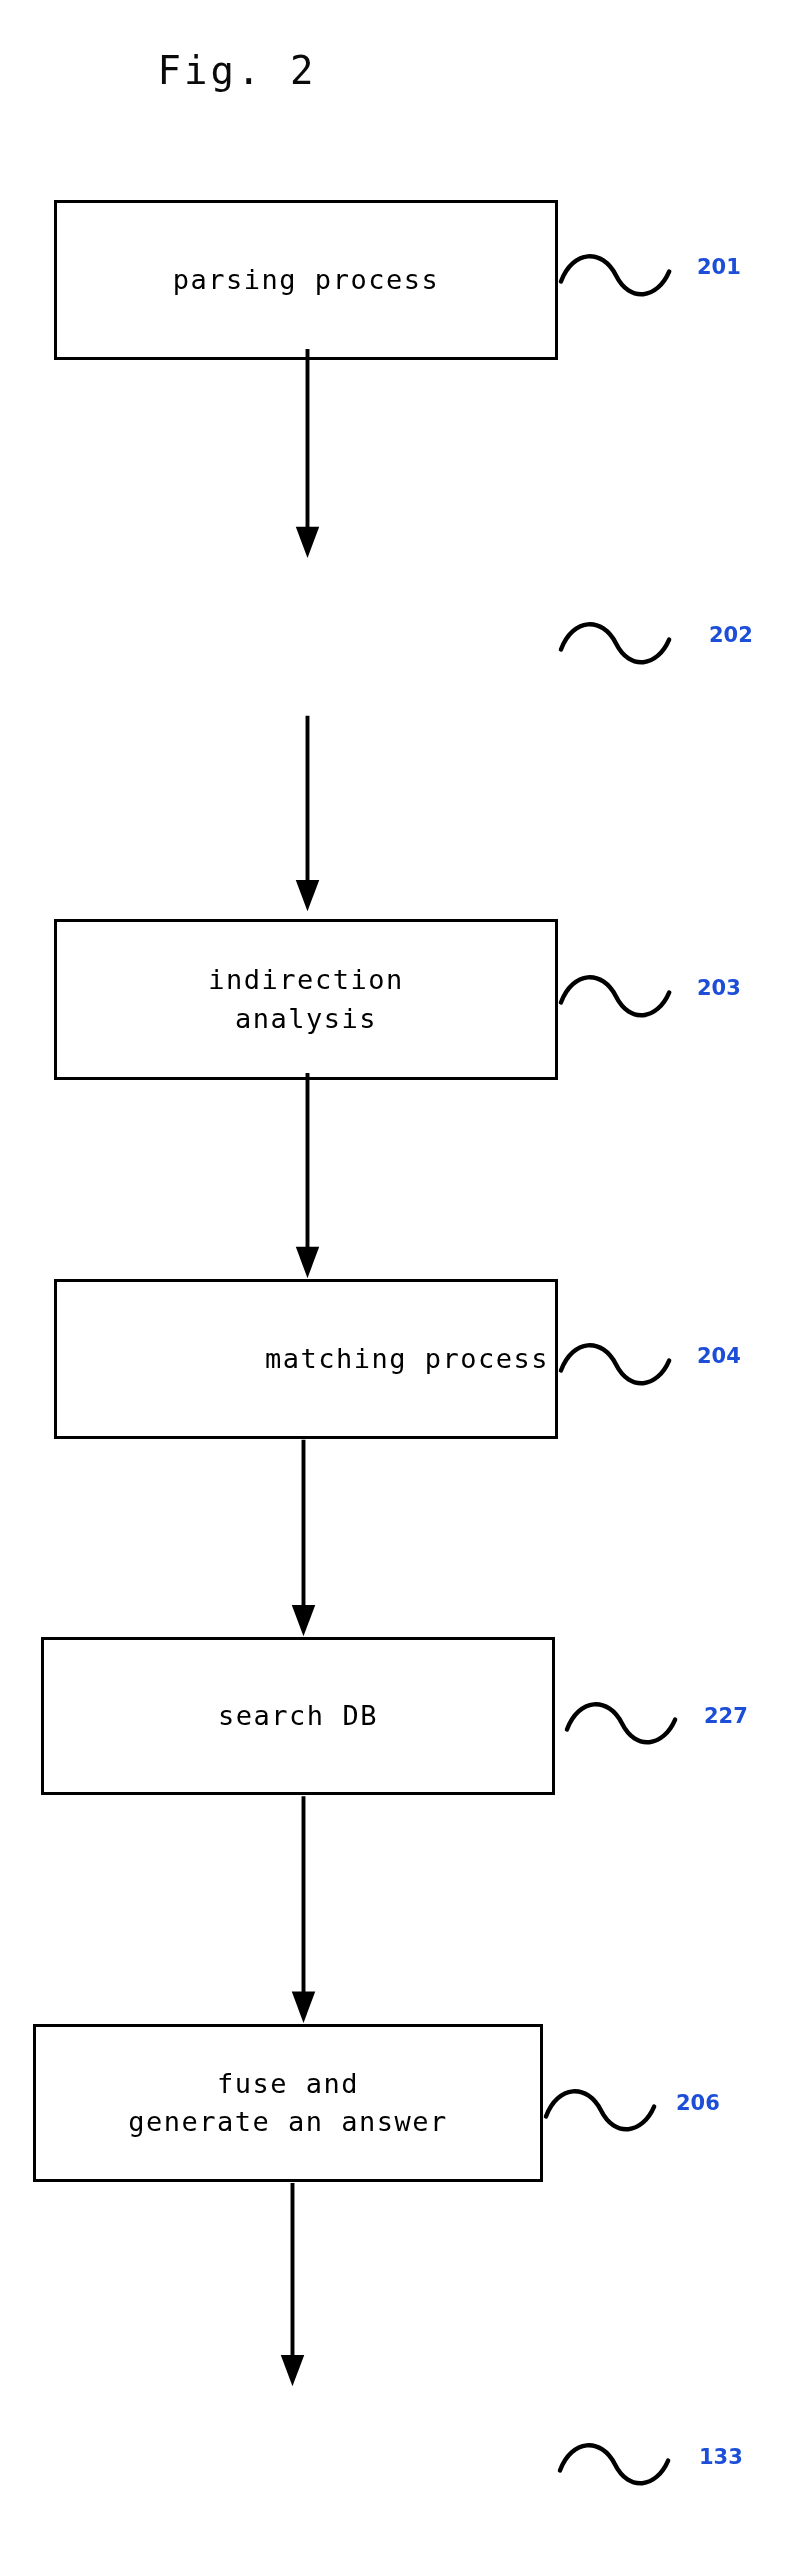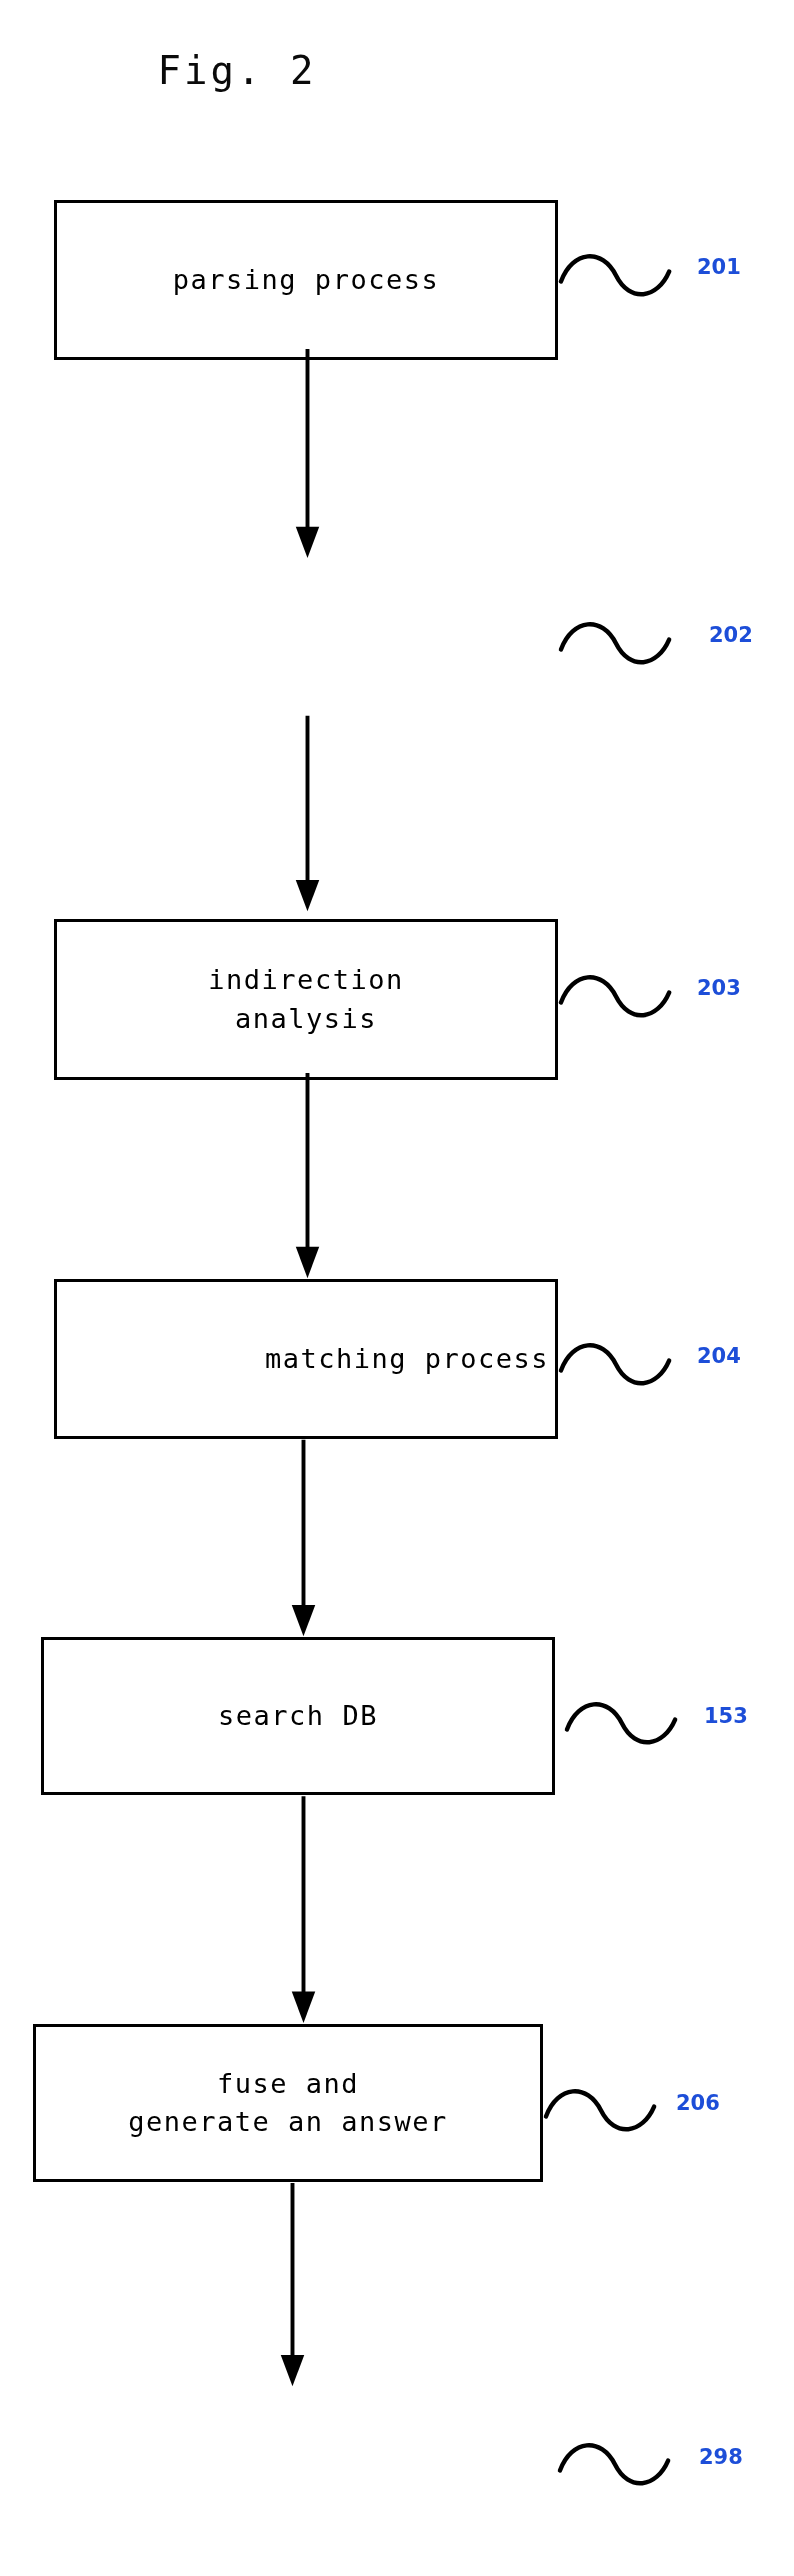--- a/index.html
+++ b/index.html
@@ -136,21 +136,21 @@
     <line x1="22" y1="0" x2="22" y2="183" stroke="#000000" stroke-width="4"></line>
     <polygon points="22,201 10,169 34,169" fill="#000000"></polygon>
   </svg>
 
   <div class="flow-box" style="left:41px; top:1637px; width:514px; height:158px;">
     <div class="box-label">search DB</div>
   </div>
   <svg class="ref-squiggle" style="left:565px; top:1690px; width:118px; height:69px;" viewBox="0 0 120 70">
     <path d="M2,40 C14,8 44,6 58,34 C72,62 100,58 112,30" fill="none" stroke="#000000" stroke-width="4.5" stroke-linecap="round"></path>
   </svg>
-  <div class="ref-number" style="left:704px; top:1704px;">153</div>
+  <div class="ref-number" style="left:704px; top:1704px;">227</div>
 
   <svg class="connector" style="left:282px; top:1795px; width:43px; height:231px;" viewBox="0 0 44 234">
     <line x1="22" y1="0" x2="22" y2="214" stroke="#000000" stroke-width="4"></line>
     <polygon points="22,232 10,200 34,200" fill="#000000"></polygon>
   </svg>
 
   <div class="flow-box" style="left:33px; top:2024px; width:510px; height:158px;">
     <div class="box-label">fuse and
 generate an answer</div>
   </div>
@@ -160,16 +160,16 @@
   <div class="ref-number" style="left:676px; top:2091px;">206</div>
 
   <svg class="connector" style="left:271px; top:2182px; width:43px; height:207px;" viewBox="0 0 44 210">
     <line x1="22" y1="0" x2="22" y2="190" stroke="#000000" stroke-width="4"></line>
     <polygon points="22,208 10,176 34,176" fill="#000000"></polygon>
   </svg>
 
   <svg class="ref-squiggle" style="left:558px; top:2431px; width:118px; height:69px;" viewBox="0 0 120 70">
     <path d="M2,40 C14,8 44,6 58,34 C72,62 100,58 112,30" fill="none" stroke="#000000" stroke-width="4.5" stroke-linecap="round"></path>
   </svg>
-  <div class="ref-number" style="left:699px; top:2445px;">298</div>
+  <div class="ref-number" style="left:699px; top:2445px;">133</div>
 
 </div>
 
 
 </body></html>

